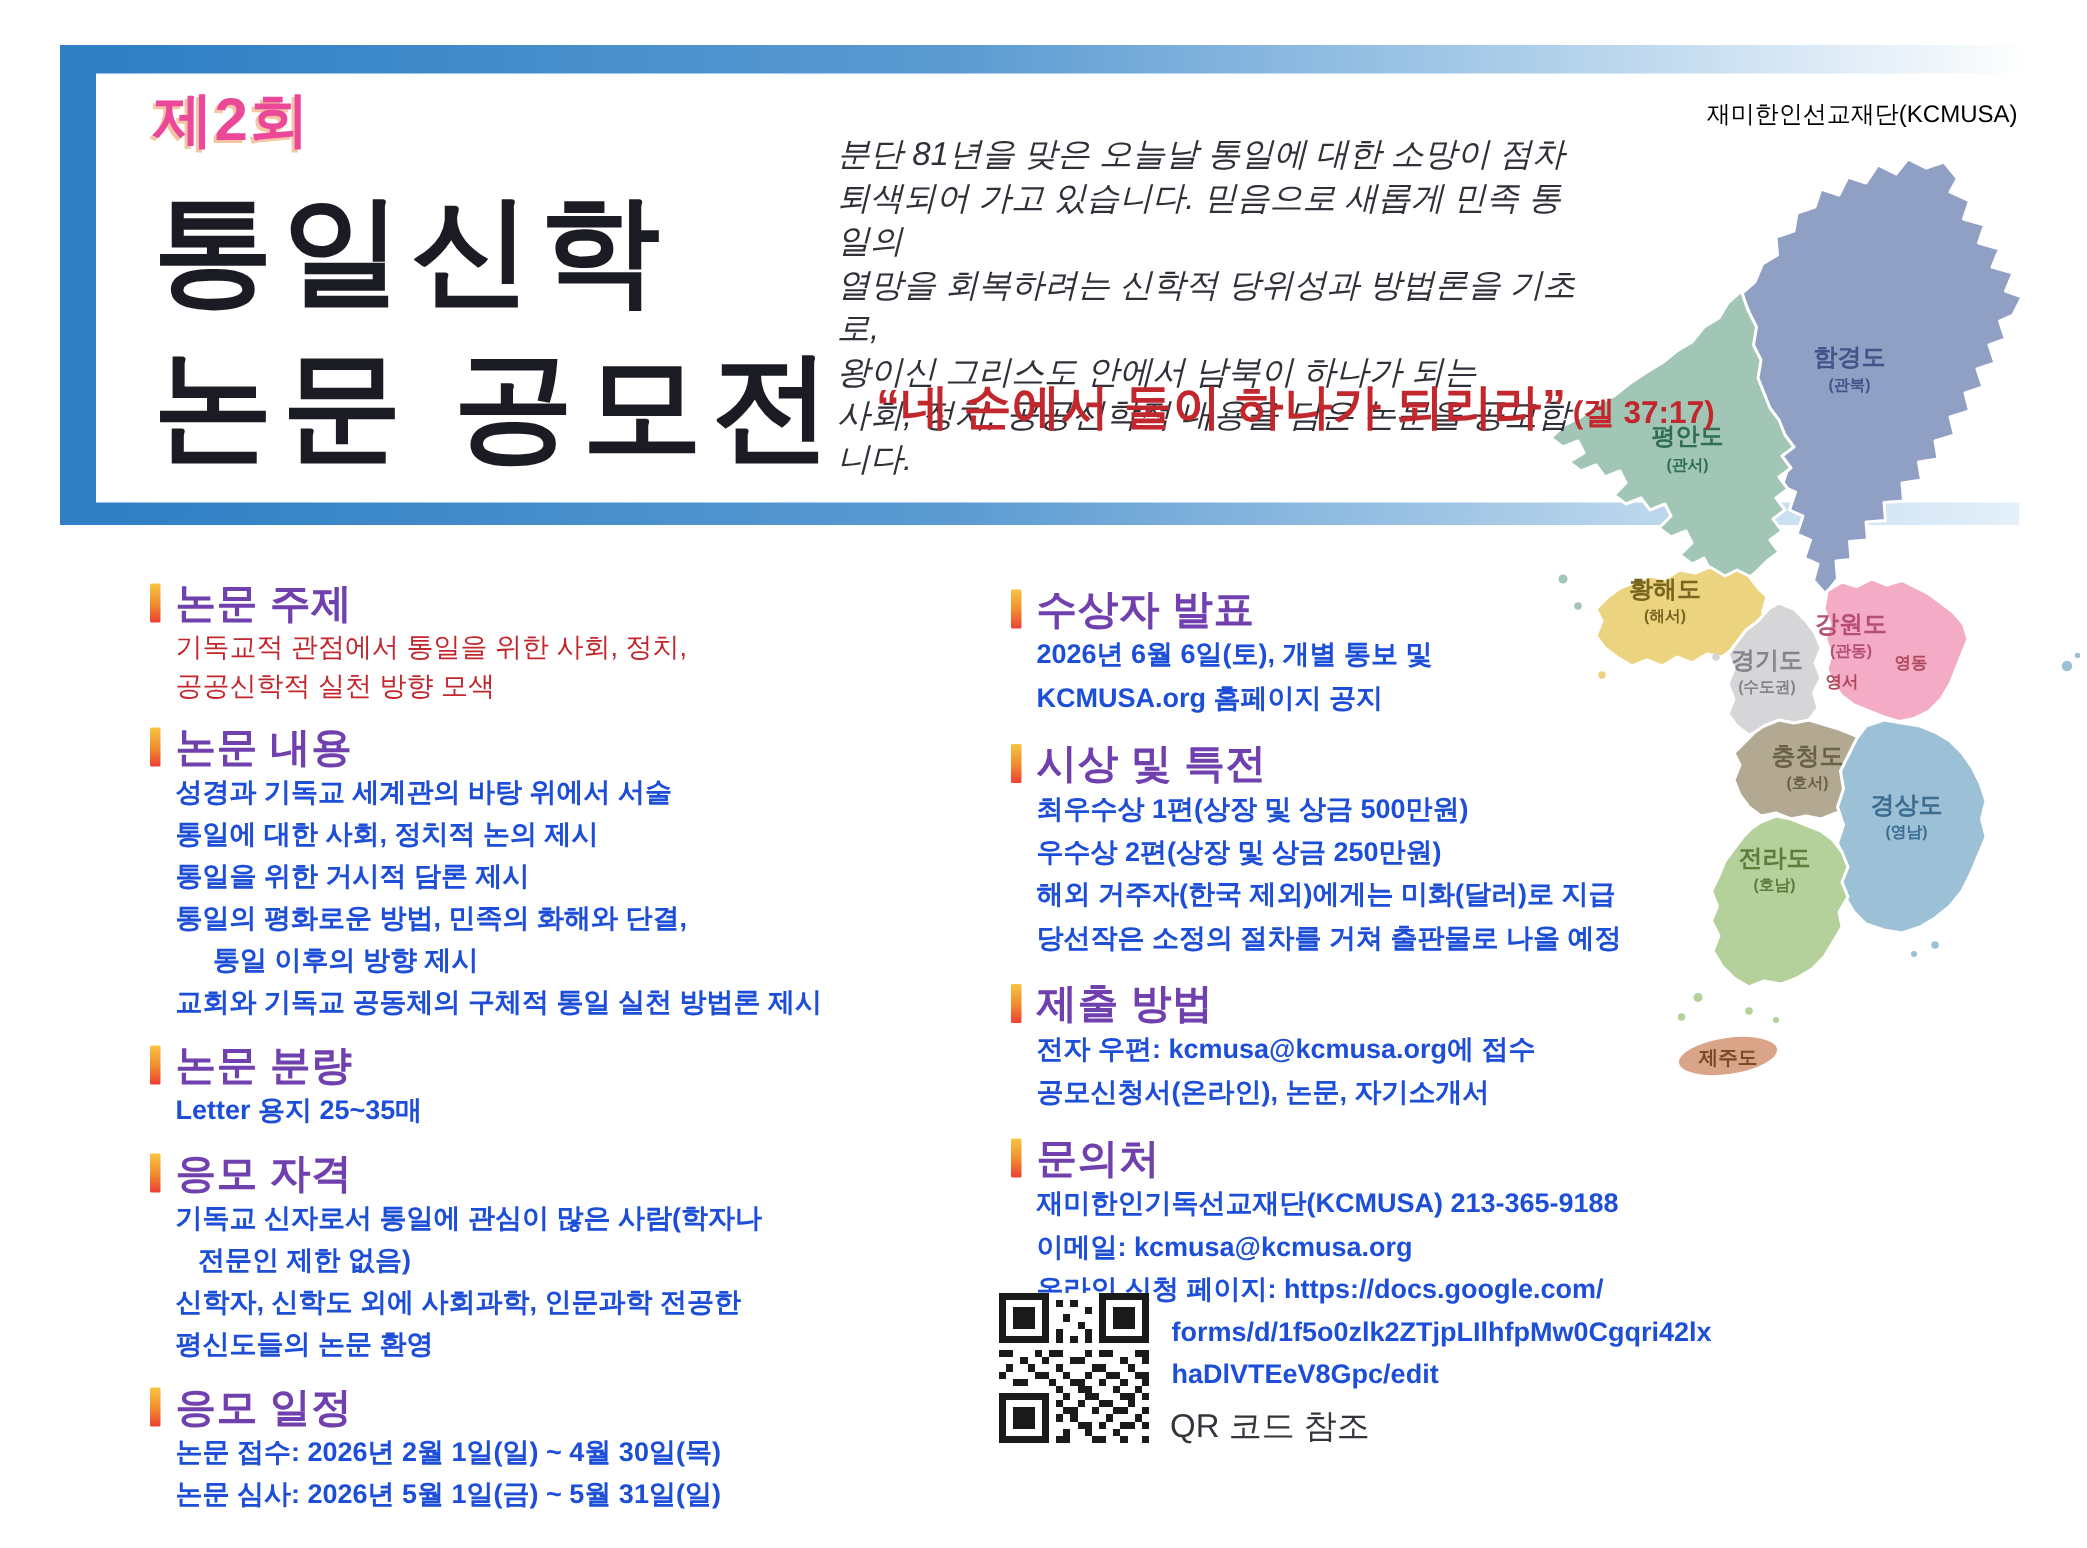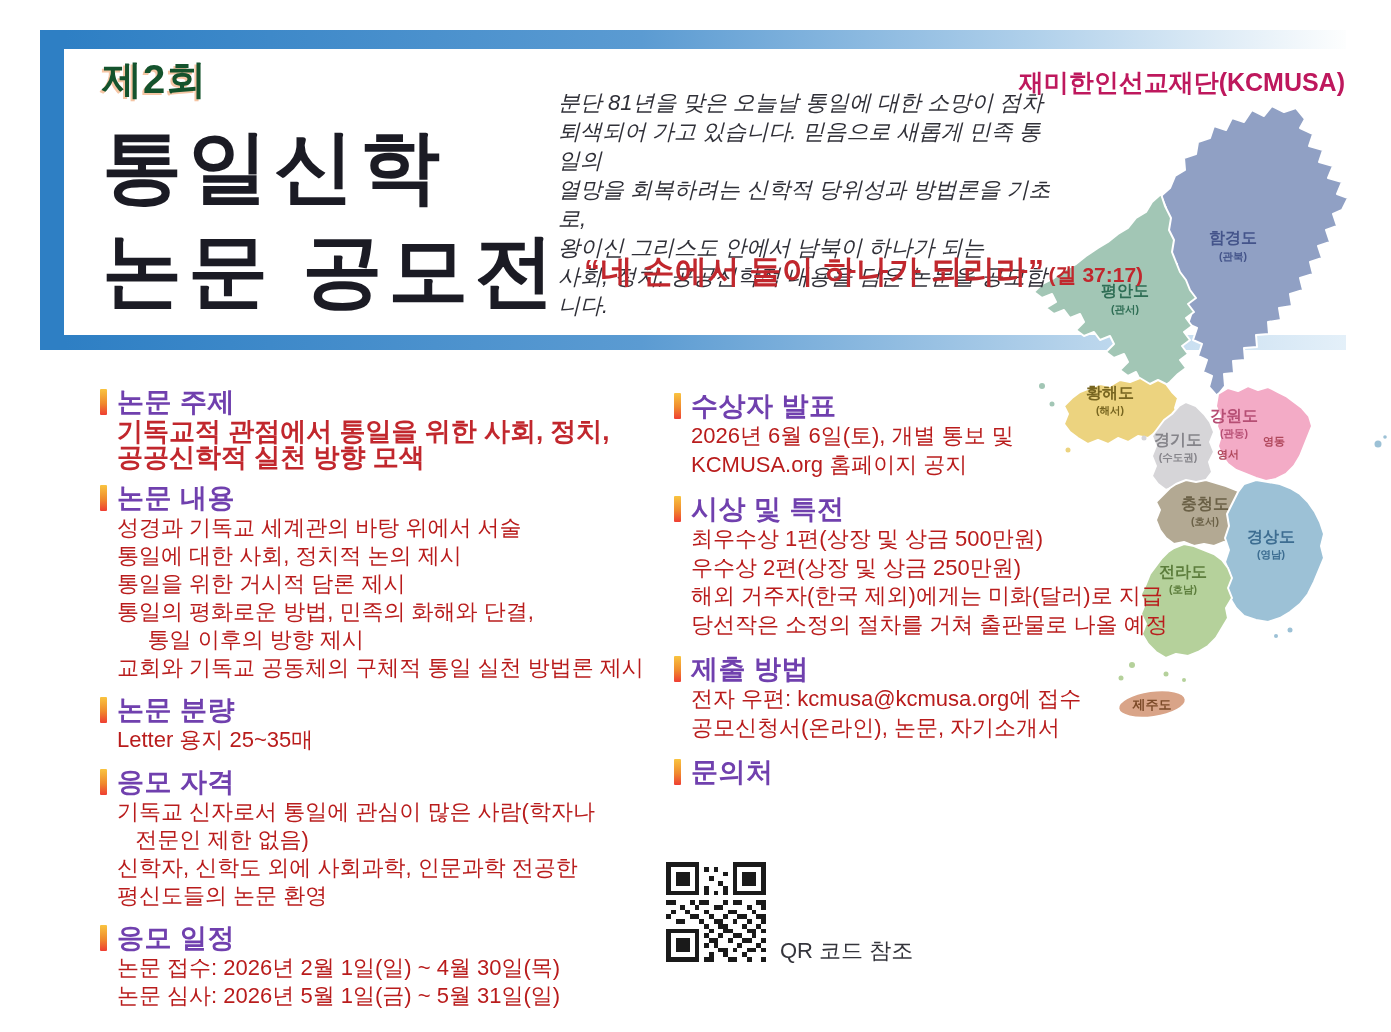--- a/index.html
+++ b/index.html
@@ -11,46 +11,46 @@
     -webkit-font-smoothing:antialiased;
   }
   
   .frame-left{position:absolute;left:40px;top:30px;width:24px;height:320px;background:#2e7fc4;z-index:1;}
   .frame-top{position:absolute;left:64px;top:30px;width:1282px;height:19px;
     background:linear-gradient(to right,#2e7fc4 0%,#5b9bd2 45%,#aecfea 75%,#fdfefe 100%);z-index:1;}
   .frame-bottom{position:absolute;left:64px;top:335px;width:1282px;height:15px;
     background:linear-gradient(to right,#2e7fc4 0%,#5b9bd2 45%,#b9d5ec 80%,#e4f0f9 100%);z-index:1;}
 
   .title-block{position:absolute;left:102px;top:52px;z-index:3;}
-  .edition{font-size:40px;font-weight:900;color:#14532d;letter-spacing:1px;
+  .edition{font-size:40px;font-weight:900;color:#ec4899;letter-spacing:1px;
     text-shadow:-2px 2px 0 rgba(233,126,54,.45);}
   .main-title{margin:8px 0 0 0;font-size:80px;line-height:104px;font-weight:900;
     color:#1b1b24;letter-spacing:6px;}
 
-  .org{position:absolute;top:66px;right:46px;font-size:25px;font-weight:700;color:#be185d;z-index:3;}
+  .org{position:absolute;top:66px;right:46px;font-size:16px;font-weight:400;color:#000000;z-index:3;}
 
   .intro{position:absolute;left:558px;top:88px;width:500px;font-size:22px;line-height:29px;
     font-weight:500;color:#303038;white-space:pre-wrap;z-index:3;font-style:italic;}
   .quote{position:absolute;left:584px;top:250px;z-index:3;white-space:nowrap;}
   .quote .q{font-size:32px;font-weight:900;color:#c1272d;letter-spacing:.5px;}
   .quote .q-ref{font-size:21px;font-weight:700;color:#c1272d;margin-left:4px;}
 
   
   .col{position:absolute;z-index:3;}
   .col-left{left:100px;top:388px;width:552px;}
   .col-right{left:674px;top:392px;width:640px;}
   .sec{margin-bottom:14px;}
   .col-right .sec{margin-bottom:16px;}
   .sec-head{display:flex;align-items:center;gap:10px;margin-bottom:2px;}
   .bar{width:7px;height:26px;flex:0 0 7px;border-radius:1px;
     background:linear-gradient(180deg,#f9c440 0%,#f08a2e 55%,#ef3e33 100%);}
   .sec-head h2{margin:0;font-size:27px;line-height:28px;font-weight:800;color:#7040ae;letter-spacing:.5px;}
-  .sec-body{margin-left:17px;font-size:22px;line-height:28px;font-weight:400;color:#b91c1c;white-space:pre-wrap;}
+  .sec-body{margin-left:17px;font-size:18px;line-height:28px;font-weight:700;color:#1d4ed8;white-space:pre-wrap;}
   .col-right .sec-body{line-height:28.5px;}
-  .sec-body.red{color:#c1272d;font-size:26px;line-height:26px;font-weight:700;}
+  .sec-body.red{color:#c1272d;font-size:18px;line-height:26px;font-weight:400;}
 
   
   .korea-map{position:absolute;left:1028px;top:88px;width:362px;height:652px;z-index:2;}
   .korea-map path,.korea-map ellipse{stroke:#ffffff;stroke-width:2;stroke-linejoin:round;}
   .p-name{font-size:16px;font-weight:800;text-anchor:middle;font-family:"Liberation Sans","DejaVu Sans",sans-serif;}
   .p-sub{font-size:10.5px;font-weight:700;text-anchor:middle;}
   .p-mini{font-size:11px;font-weight:800;text-anchor:middle;}
   .p-jeju{font-size:13px;font-weight:800;text-anchor:middle;}
 
   
@@ -211,20 +211,25 @@
         <h2>제출 방법</h2>
       </div>
     <div class="sec-body">전자 우편: kcmusa@kcmusa.org에 접수
 공모신청서(온라인), 논문, 자기소개서</div>
   </section>
   <section class="sec">
     <div class="sec-head">
         <span class="bar"></span>
         <h2>문의처</h2>
       </div>
+    <div class="sec-body">재미한인기독선교재단(KCMUSA) 213-365-9188
+이메일: kcmusa@kcmusa.org
+온라인 신청 페이지: https://docs.google.com/
+                  forms/d/1f5o0zlk2ZTjpLIlhfpMw0Cgqri42lx
+                  haDlVTEeV8Gpc/edit</div>
   </section>
 </div>
 
 <svg class="qrcode" viewBox="0 0 21 21" aria-hidden="true" shape-rendering="crispEdges">
   <rect x="0" y="0" width="21" height="21" fill="#ffffff"></rect>
   <path fill="#1a1a1a" d="M0 0h7v7H0z M14 0h7v7h-7z M0 14h7v7H0z"></path>
   <path fill="#ffffff" d="M1 1h5v5H1z M15 1h5v5h-5z M1 15h5v5H1z"></path>
   <path fill="#1a1a1a" d="M2 2h3v3H2z M16 2h3v3h-3z M2 16h3v3H2z"></path>
   <path fill="#1a1a1a" d="M8 1h1v1H8z M10 1h1v1h-1z M12 2h1v1h-1z M9 3h1v1H9z M11 4h1v1h-1z M8 5h1v1H8z M12 5h1v1h-1z M8 6h1v1H8z M10 6h1v1h-1z M12 6h1v1h-1z M0 8h2v1H0z M5 8h1v1H5z M7 8h2v1H7z M12 8h1v1h-1z M14 8h2v1h-2z M19 8h2v1h-2z M3 9h1v1H3z M6 9h1v1H6z M10 9h2v1h-2z M17 9h1v1h-1z M20 9h1v1h-1z M1 10h1v1H1z M4 10h1v1H4z M8 10h1v1H8z M13 10h2v1h-2z M18 10h1v1h-1z M0 11h1v1H0z M5 11h2v1H5z M9 11h1v1H9z M12 11h1v1h-1z M15 11h2v1h-2z M19 11h2v1h-2z M2 12h2v1H2z M7 12h1v1H7z M10 12h2v1h-2z M14 12h1v1h-1z M17 12h1v1h-1z M20 12h1v1h-1z M8 13h1v1H8z M11 13h2v1h-2z M16 13h1v1h-1z M19 13h1v1h-1z M9 14h1v1H9z M12 14h2v1h-2z M17 14h2v1h-2z M20 14h1v1h-1z M8 15h1v1H8z M11 15h1v1h-1z M14 15h2v1h-2z M18 15h1v1h-1z M9 16h2v1H9z M13 16h1v1h-1z M16 16h2v1h-2z M20 16h1v1h-1z M8 17h1v1H8z M10 17h1v1h-1z M15 17h1v1h-1z M19 17h1v1h-1z M11 18h2v1h-2z M14 18h1v1h-1z M17 18h2v1h-2z M20 18h1v1h-1z M9 19h1v1H9z M12 19h1v1h-1z M16 19h1v1h-1z M8 20h2v1H8z M13 20h2v1h-2z M17 20h1v1h-1z M20 20h1v1h-1z"></path>
 </svg>

